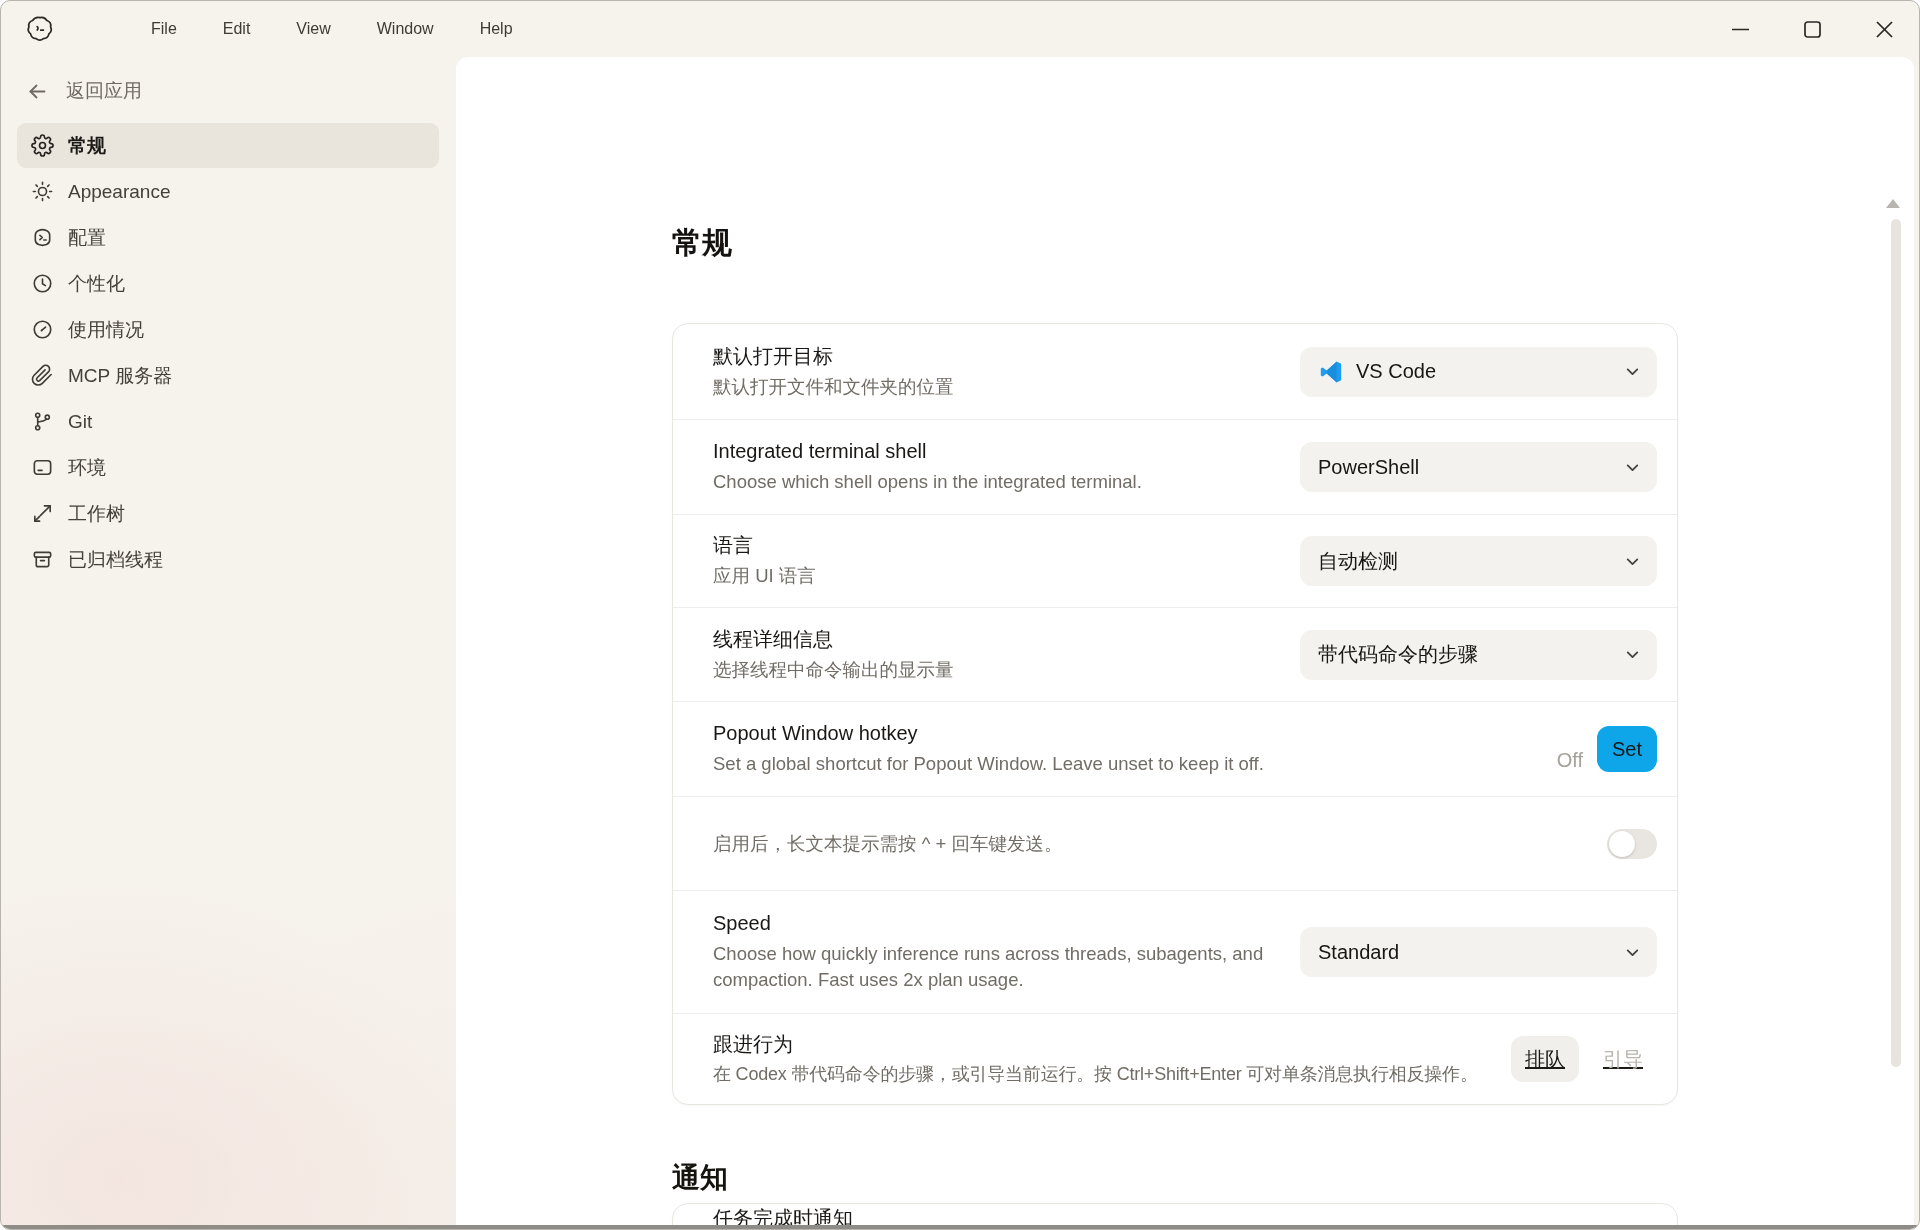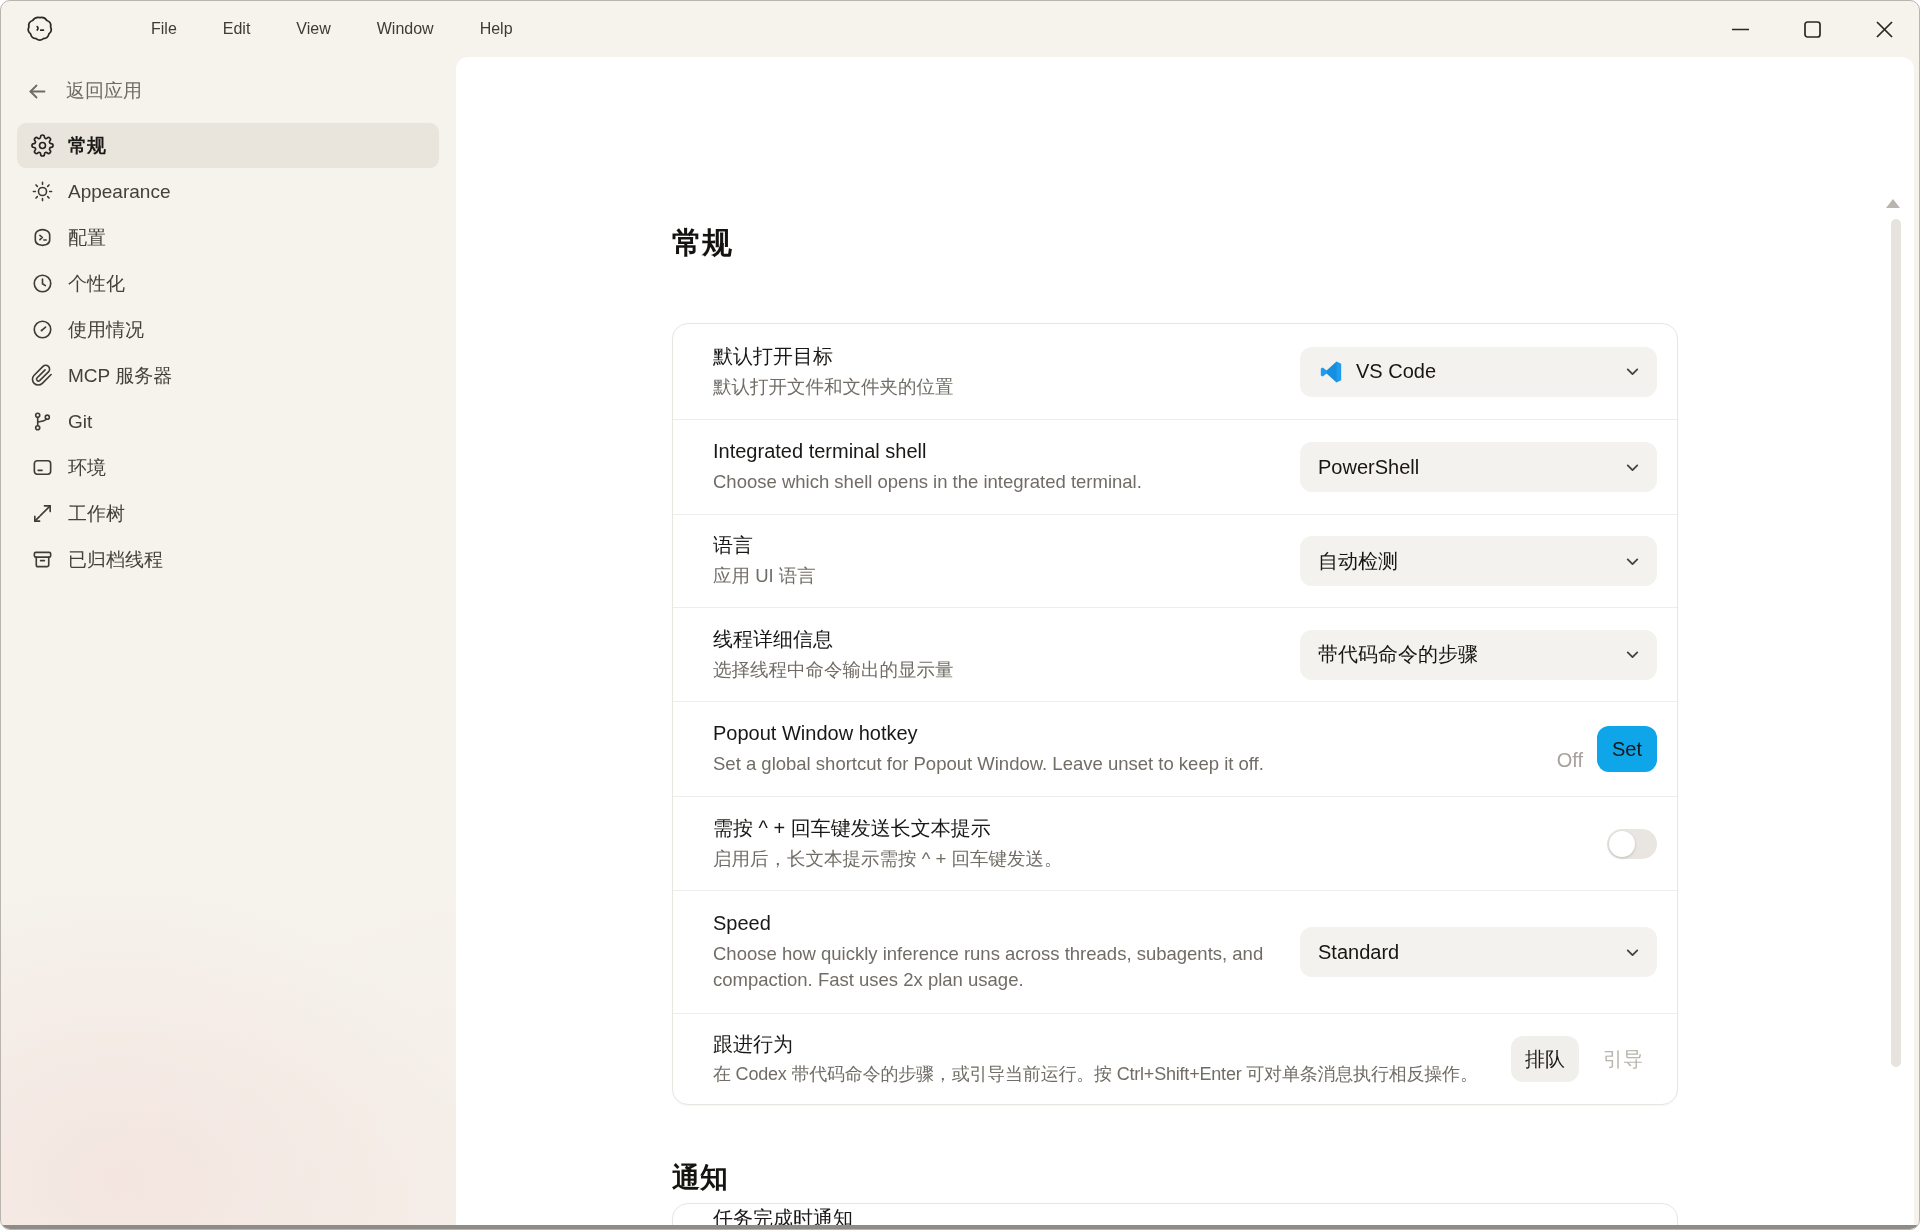--- a/index.html
+++ b/index.html
@@ -59,21 +59,21 @@
   .dropdown-value { font-size:20px; color:#181613; flex:1 1 auto; white-space:nowrap; overflow:hidden; }
   .chev { flex:0 0 auto; display:flex; }
 
   .hotkey-ctrl { display:flex; align-items:flex-end; gap:14px; }
   .status-off { font-size:20px; color:#a6a29b; }
   .set-btn { height:46px; padding:0 15px; background:#0ea5e9; border:none; border-radius:12px; font-size:20px; color:#1a1816; font-family:inherit; }
 
   .toggle { width:50px; height:30px; border-radius:15px; background:#e9e6e1; position:relative; flex:0 0 auto; }
   .toggle .knob { position:absolute; left:2px; top:2px; width:26px; height:26px; border-radius:50%; background:#fff; box-shadow:0 1px 3px rgba(0,0,0,0.18); }
 
-  .segmented { display:flex; align-items:center; gap:10px; }
+  .segmented { display:flex; align-items:center; gap:10px;text-decoration:underline; }
   .seg-btn { height:46px; padding:0 14px; border-radius:12px; font-size:20px; display:flex; align-items:center; }
   .seg-btn.active { background:#f1efeb; color:#1a1816; font-weight:500; }
   .seg-btn.inactive { color:#b9b5ae; }
 
   .section-heading { position:absolute; left:216px; top:1102px; font-size:28px; font-weight:700; color:#16140f; }
   .partial-row { padding:2px 20px 0 40px; }
 
   
   .sb-arrow { position:absolute; right:14px; top:142px; width:0; height:0;
     border-left:7px solid transparent; border-right:7px solid transparent; border-bottom:9px solid #b8b4ae; }
@@ -312,21 +312,20 @@
           <div class="row-desc">Set a global shortcut for Popout Window. Leave unset to keep it off.</div>
         </div>
         <div class="hotkey-ctrl">
           <span class="status-off">Off</span>
           <button class="set-btn">Set</button>
         </div>
       </div>
 
       <div class="row r94">
         <div class="row-text">
-          <div class="row-label">需按 ^ + 回车键发送长文本提示</div>
           <div class="row-desc">启用后，长文本提示需按 ^ + 回车键发送。</div>
         </div>
         <div class="toggle">
           <div class="knob"></div>
         </div>
       </div>
 
       <div class="row r123">
         <div class="row-text">
           <div class="row-label">Speed</div>

